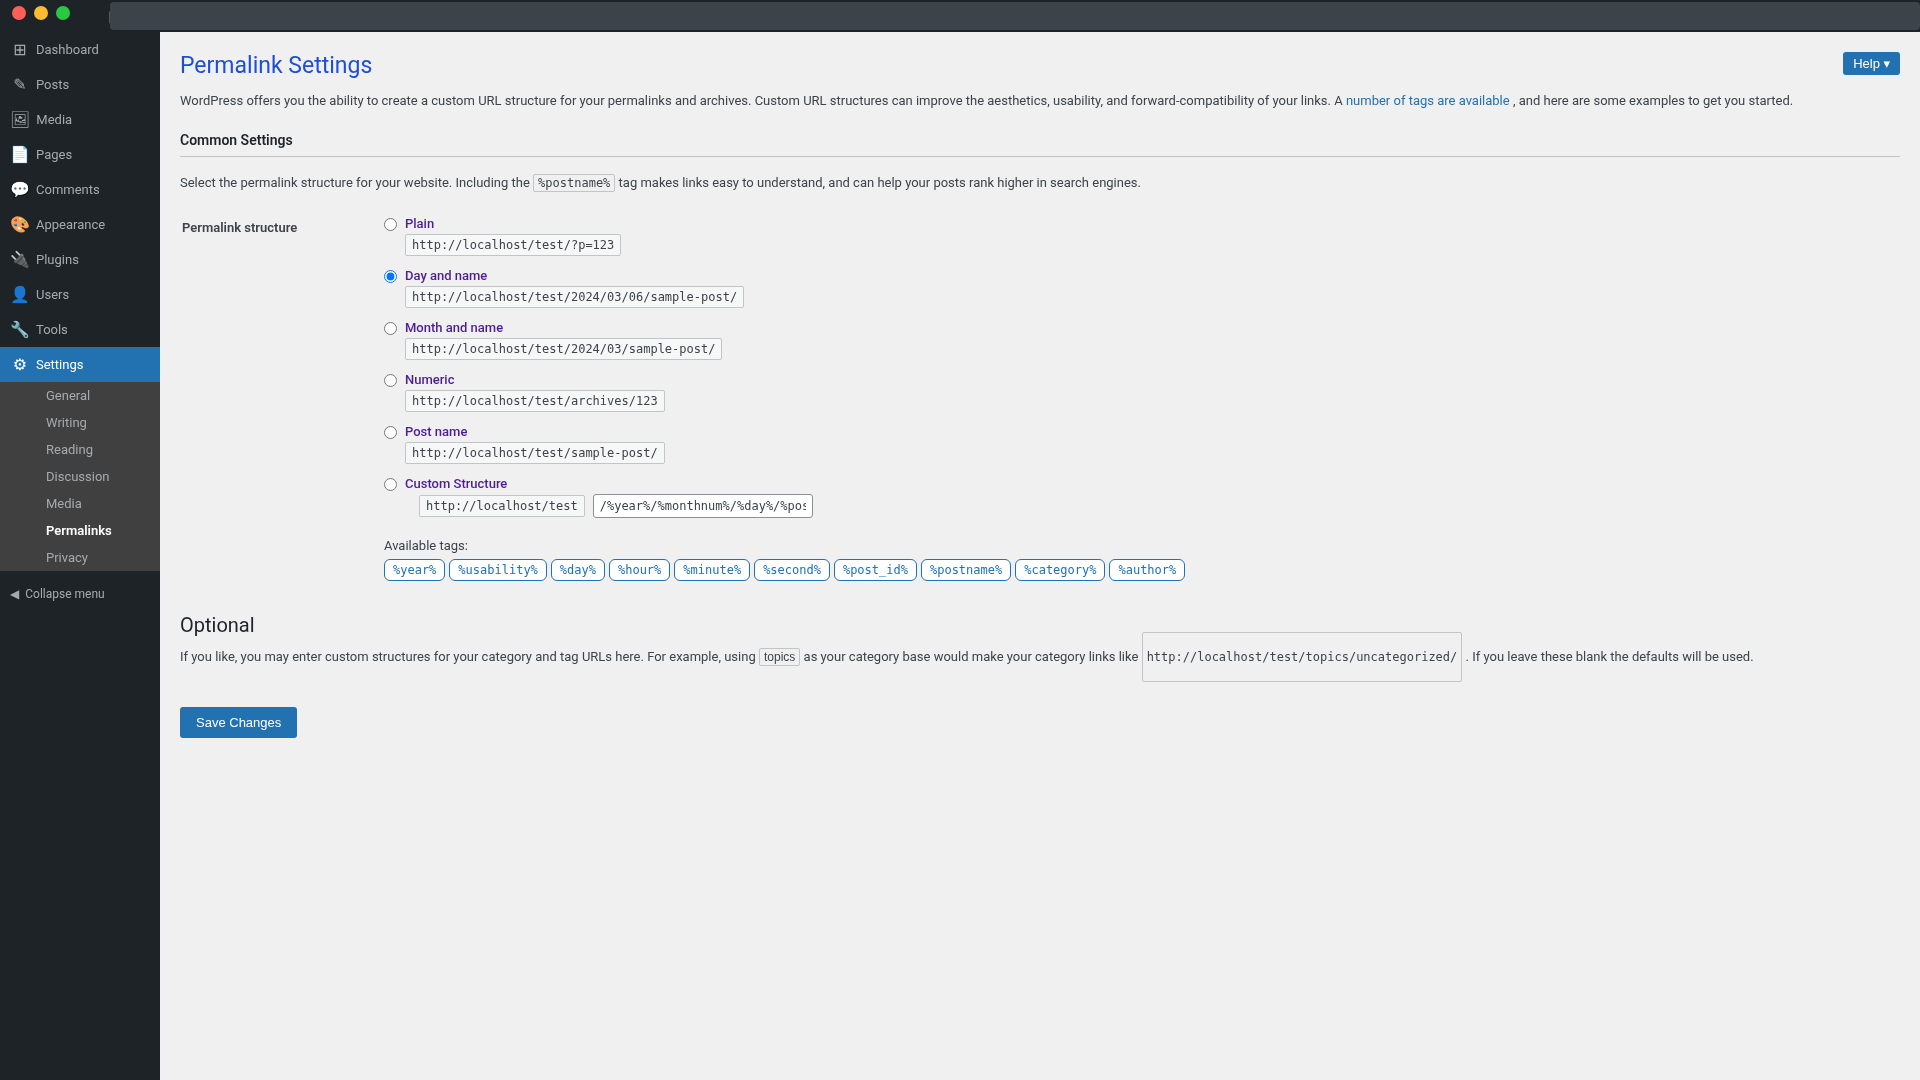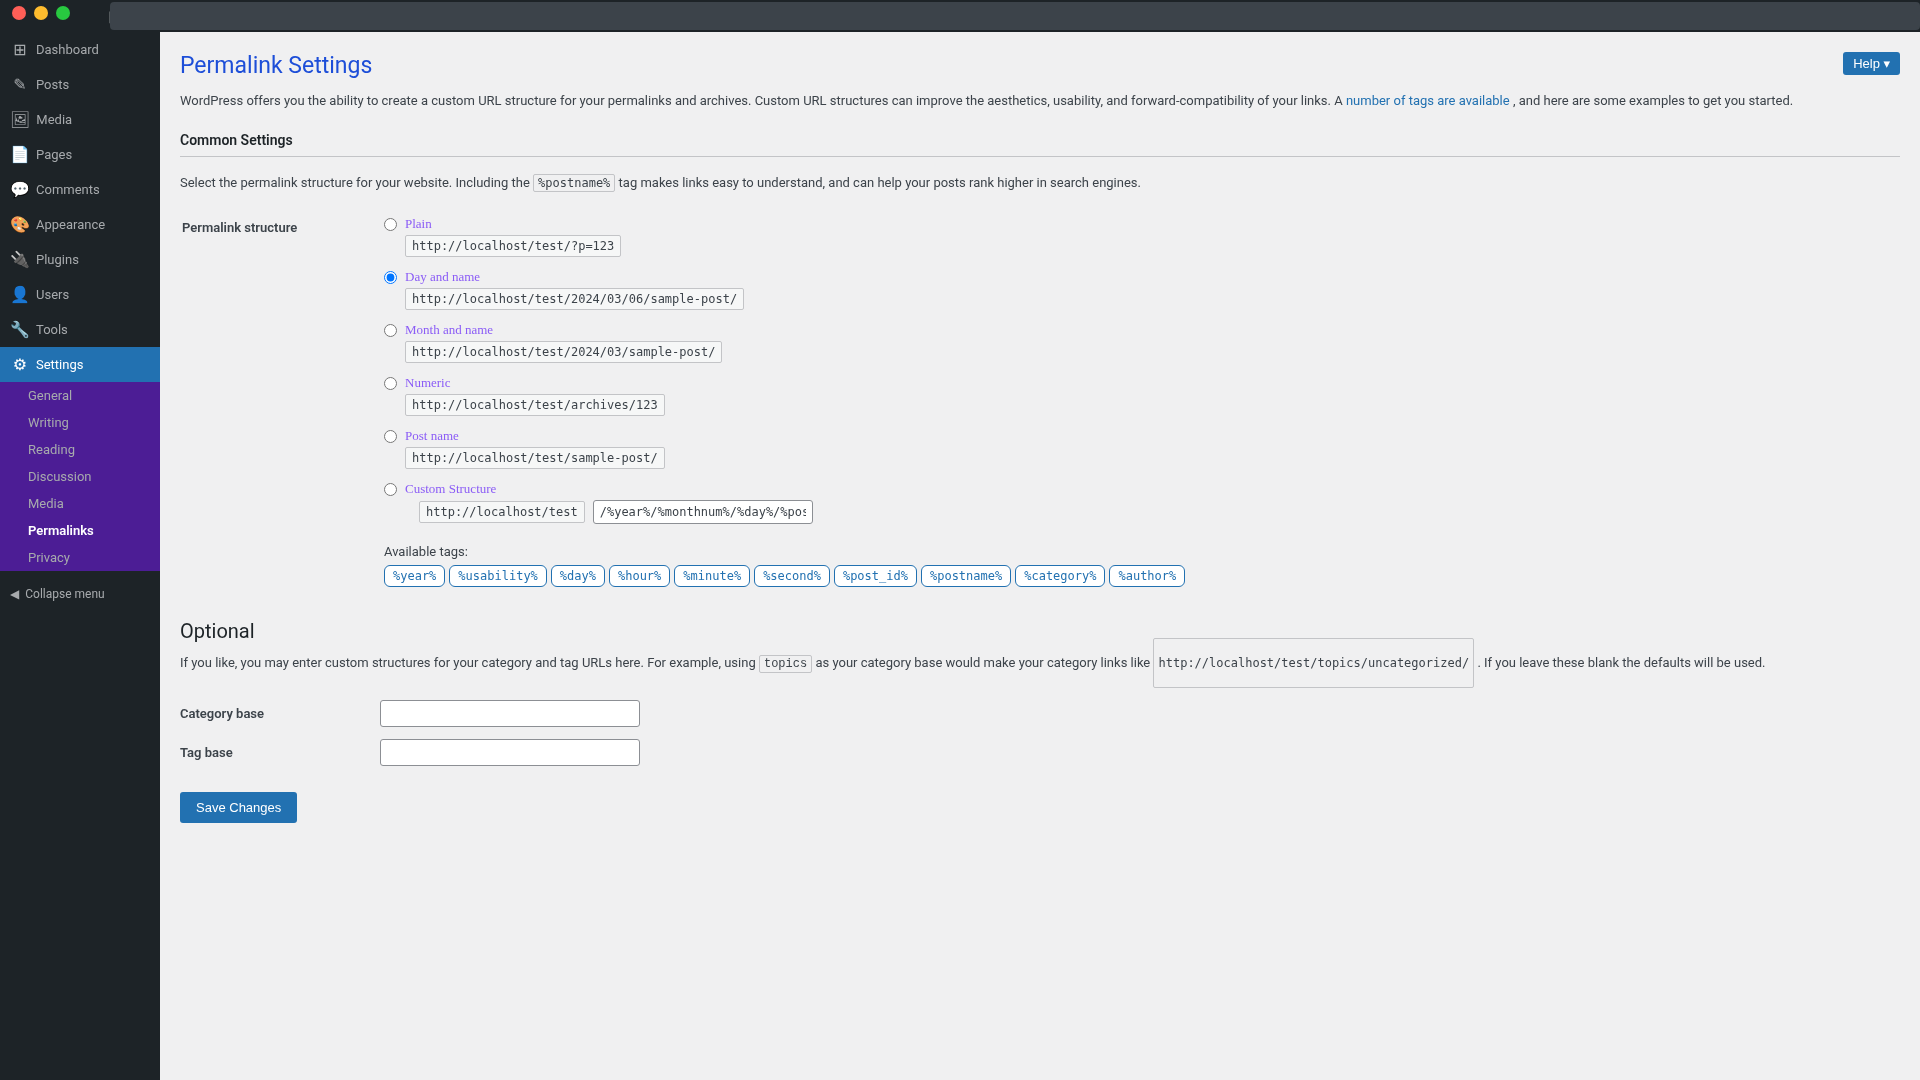--- a/index.html
+++ b/index.html
@@ -105,21 +105,21 @@
       display: flex; align-items: center;
       padding: 8px 10px;
       color: #a7aaad;
       cursor: pointer;
       font-size: 13px;
       gap: 6px;
     }
     .sidebar-item.active { background: #2271b1; color: #fff; }
     .sidebar-item .icon { font-size: 16px; min-width: 20px; text-align: center; }
 
-    .sidebar-submenu { list-style: none; background: #4c1d95; }
+    .sidebar-submenu { list-style: none; background: #404040; padding-left: 18px; }
     .sidebar-submenu-item {
       display: block;
       padding: 6px 10px 6px 28px;
       color: #a7aaad;
       cursor: pointer;
       font-size: 13px;
     }
     .sidebar-submenu-item.active { color: #fff; font-weight: 600; }
     .sidebar-collapse {
       padding: 8px 10px;
@@ -190,25 +190,24 @@
       margin-bottom: 12px;
       gap: 8px;
     }
     .permalink-option input[type="radio"] {
       margin-top: 2px;
       cursor: pointer;
     }
     .permalink-option-label {
       font-size: 13px;
       font-weight: 500;
-      color: #8b5cf6;
+      color: #4c1d95;
       display: block;
       margin-bottom: 3px;
       cursor: pointer;
-      font-family: Liberation Serif, serif;
     }
     .permalink-url-example {
       font-family: monospace;
       font-size: 12px;
       background: #f6f7f7;
       border: 1px solid #c3c4c7;
       padding: 3px 6px;
       border-radius: 2px;
       color: #3c434a;
     }
@@ -505,43 +504,23 @@
         </td>
       </tr>
     </tbody>
   </table>
 
   
   <div class="optional-section">
     <h2 style="font-size:20px;font-weight:400;color:#1d2327;margin-bottom:10px;">Optional</h2>
     <p class="optional-desc">
       <span>If you like, you may enter custom structures for your category and tag URLs here. For example, using</span>
-      <code style="font-family:Liberation Mono, monospace;font-size:12px;background:#f0f0f1;border:1px solid #c3c4c7;padding:1px 4px;border-radius:2px;">topics</code>
+      <code style="font-family:Liberation Sans, sans-serif;font-size:12px;background:#f0f0f1;border:1px solid #c3c4c7;padding:1px 4px;border-radius:2px;">topics</code>
       <span>as your category base would make your category links like</span>
       <code style="font-family:monospace;font-size:12px;background:#f0f0f1;border:1px solid #c3c4c7;padding:17px 4px;border-radius:2px;">http://localhost/test/topics/uncategorized/</code>
       <span>. If you leave these blank the defaults will be used.</span>
     </p>
 
-    <table class="form-table">
-      <tbody>
-        <tr>
-          <td>
-            <label for="category-base">Category base</label>
-          </td>
-          <td>
-            <input type="text" id="category-base" style="">
-          </td>
-        </tr>
-        <tr>
-          <td>
-            <label for="tag-base">Tag base</label>
-          </td>
-          <td>
-            <input type="text" id="tag-base" style="">
-          </td>
-        </tr>
-      </tbody>
-    </table>
   </div>
 
   <button class="save-btn">Save Changes</button>
 
 </div>
 
 </body></html>

